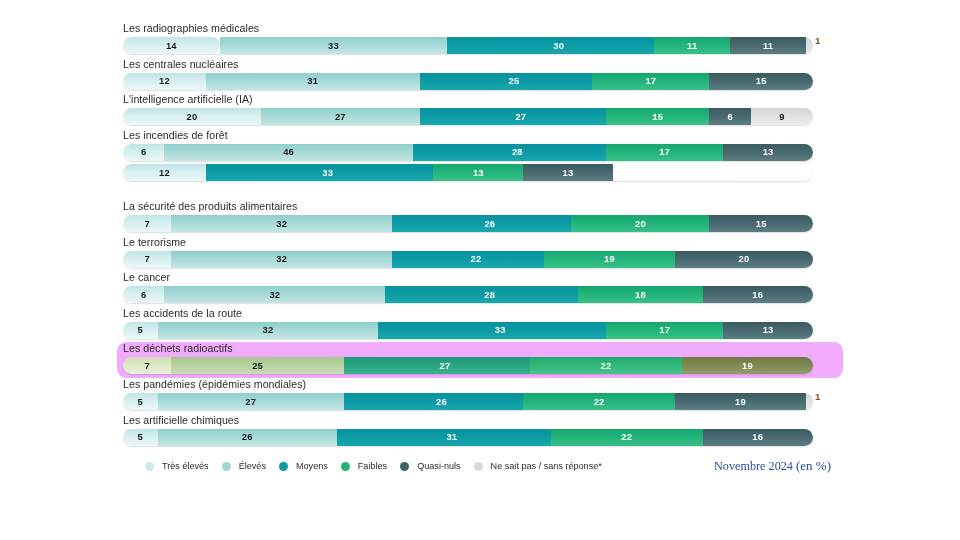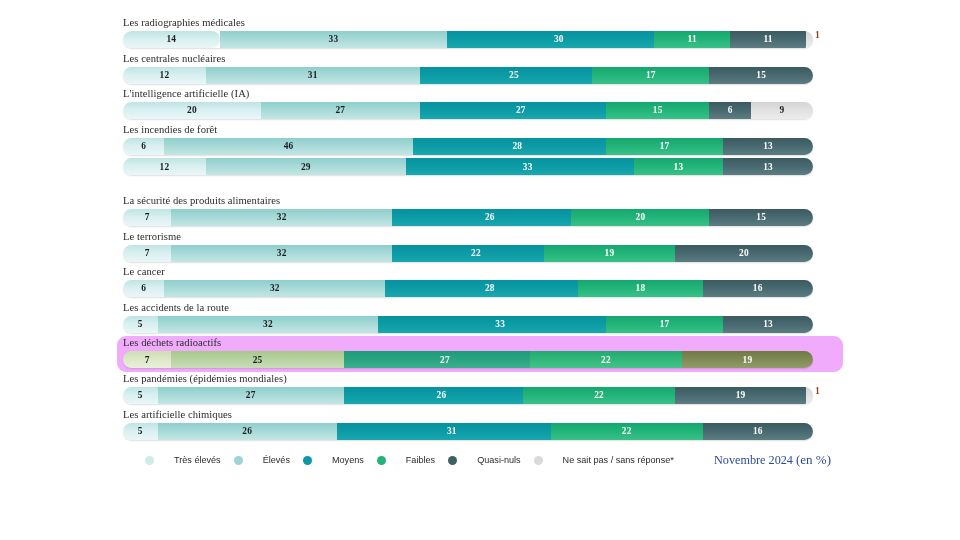--- a/index.html
+++ b/index.html
@@ -16,24 +16,23 @@
   #chart-root {
     position: relative;
     width: 960px;
     height: 540px;
     box-sizing: border-box;
     padding: 16px 0 0 0;
   }
 
   .rows {
     position: relative;
-    margin: 0 auto;
+    margin: 6px auto;
     width: 714px;
     padding-left: 0;
-    font-family: Liberation Serif, serif;
   }
 
   .row {
     position: relative;
     height: 35.6px;
     box-sizing: border-box;
     padding: 0 6px;
     margin-left: -6px;
     width: 726px;
     border-radius: 9px;
@@ -110,21 +109,21 @@
   }
   .legend-items {
     display: flex;
     align-items: center;
     gap: 13px;
     margin-left: 22px;
   }
   .legend-item {
     display: flex;
     align-items: center;
-    gap: 20px;
+    gap: 8px;
     font-size: 9.1px;
     color: #2b2b2b;
     white-space: nowrap;
   }
   .dot {
     width: 9px;
     height: 9px;
     border-radius: 50%;
     display: inline-block;
     flex: none;
@@ -231,23 +230,20 @@
           <div class="seg c4" style="width: 13%;">
             <span>13</span>
           </div>
         </div>
       </div>
       <div class="row">
         <div class="bar">
           <div class="seg c0" style="width: 12%;">
             <span>12</span>
           </div>
-          <div class="seg c1" style="width: 29%;">
-            <span>29</span>
-          </div>
           <div class="seg c2" style="width: 33%;">
             <span>33</span>
           </div>
           <div class="seg c3" style="width: 13%;">
             <span>13</span>
           </div>
           <div class="seg c4" style="width: 13%;">
             <span>13</span>
           </div>
         </div>

